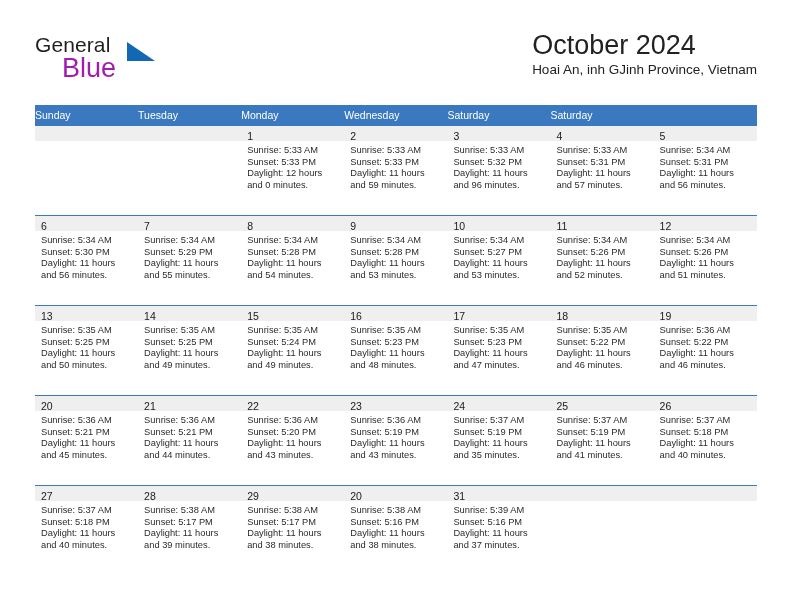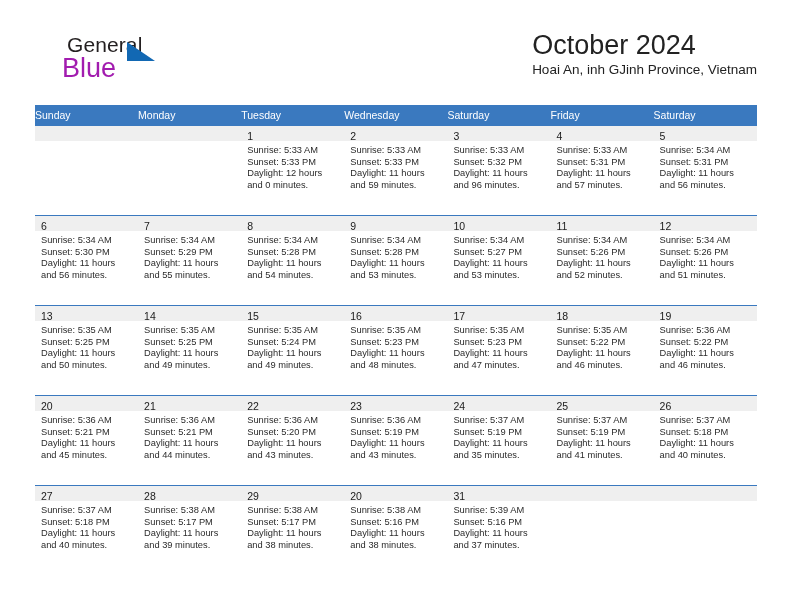--- a/index.html
+++ b/index.html
@@ -38,21 +38,20 @@
     height: 52px;
   }
   .logo-general {
     position: absolute;
     left: 0;
     top: 0;
     font-size: 21px;
     letter-spacing: 0.1px;
     color: #231f20;
     font-family: "Liberation Sans", sans-serif;
-    margin-left: 32px;
   }
   .logo-blue {
     position: absolute;
     left: 27px;
     top: 20px;
     font-size: 27px;
     color: #a21caf;
     font-family: "Liberation Sans", sans-serif;
   }
   .logo-tri {
@@ -174,25 +173,24 @@
     <div class="title-block">
       <div class="month-title">October 2024</div>
       <div class="location-title">Hoai An, inh GJinh Province, Vietnam</div>
     </div>
 
   </div>
 
   <div class="calendar">
     <div class="weekday-header" id="weekday-header">
         <div class="weekday-cell">Sunday</div>
+        <div class="weekday-cell">Tuesday</div>
         <div class="weekday-cell">Monday</div>
-        <div class="weekday-cell">Tuesday</div>
         <div class="weekday-cell">Wednesday</div>
         <div class="weekday-cell">Saturday</div>
-        <div class="weekday-cell">Friday</div>
         <div class="weekday-cell">Saturday</div>
       </div>
     <div id="weeks-container">
         <div class="week-row">
           <div class="week-cells">
             <div class="day-cell empty">
               <div class="day-band"><span class="day-num"></span></div>
               <div class="day-body"></div>
             </div>
             <div class="day-cell empty">

